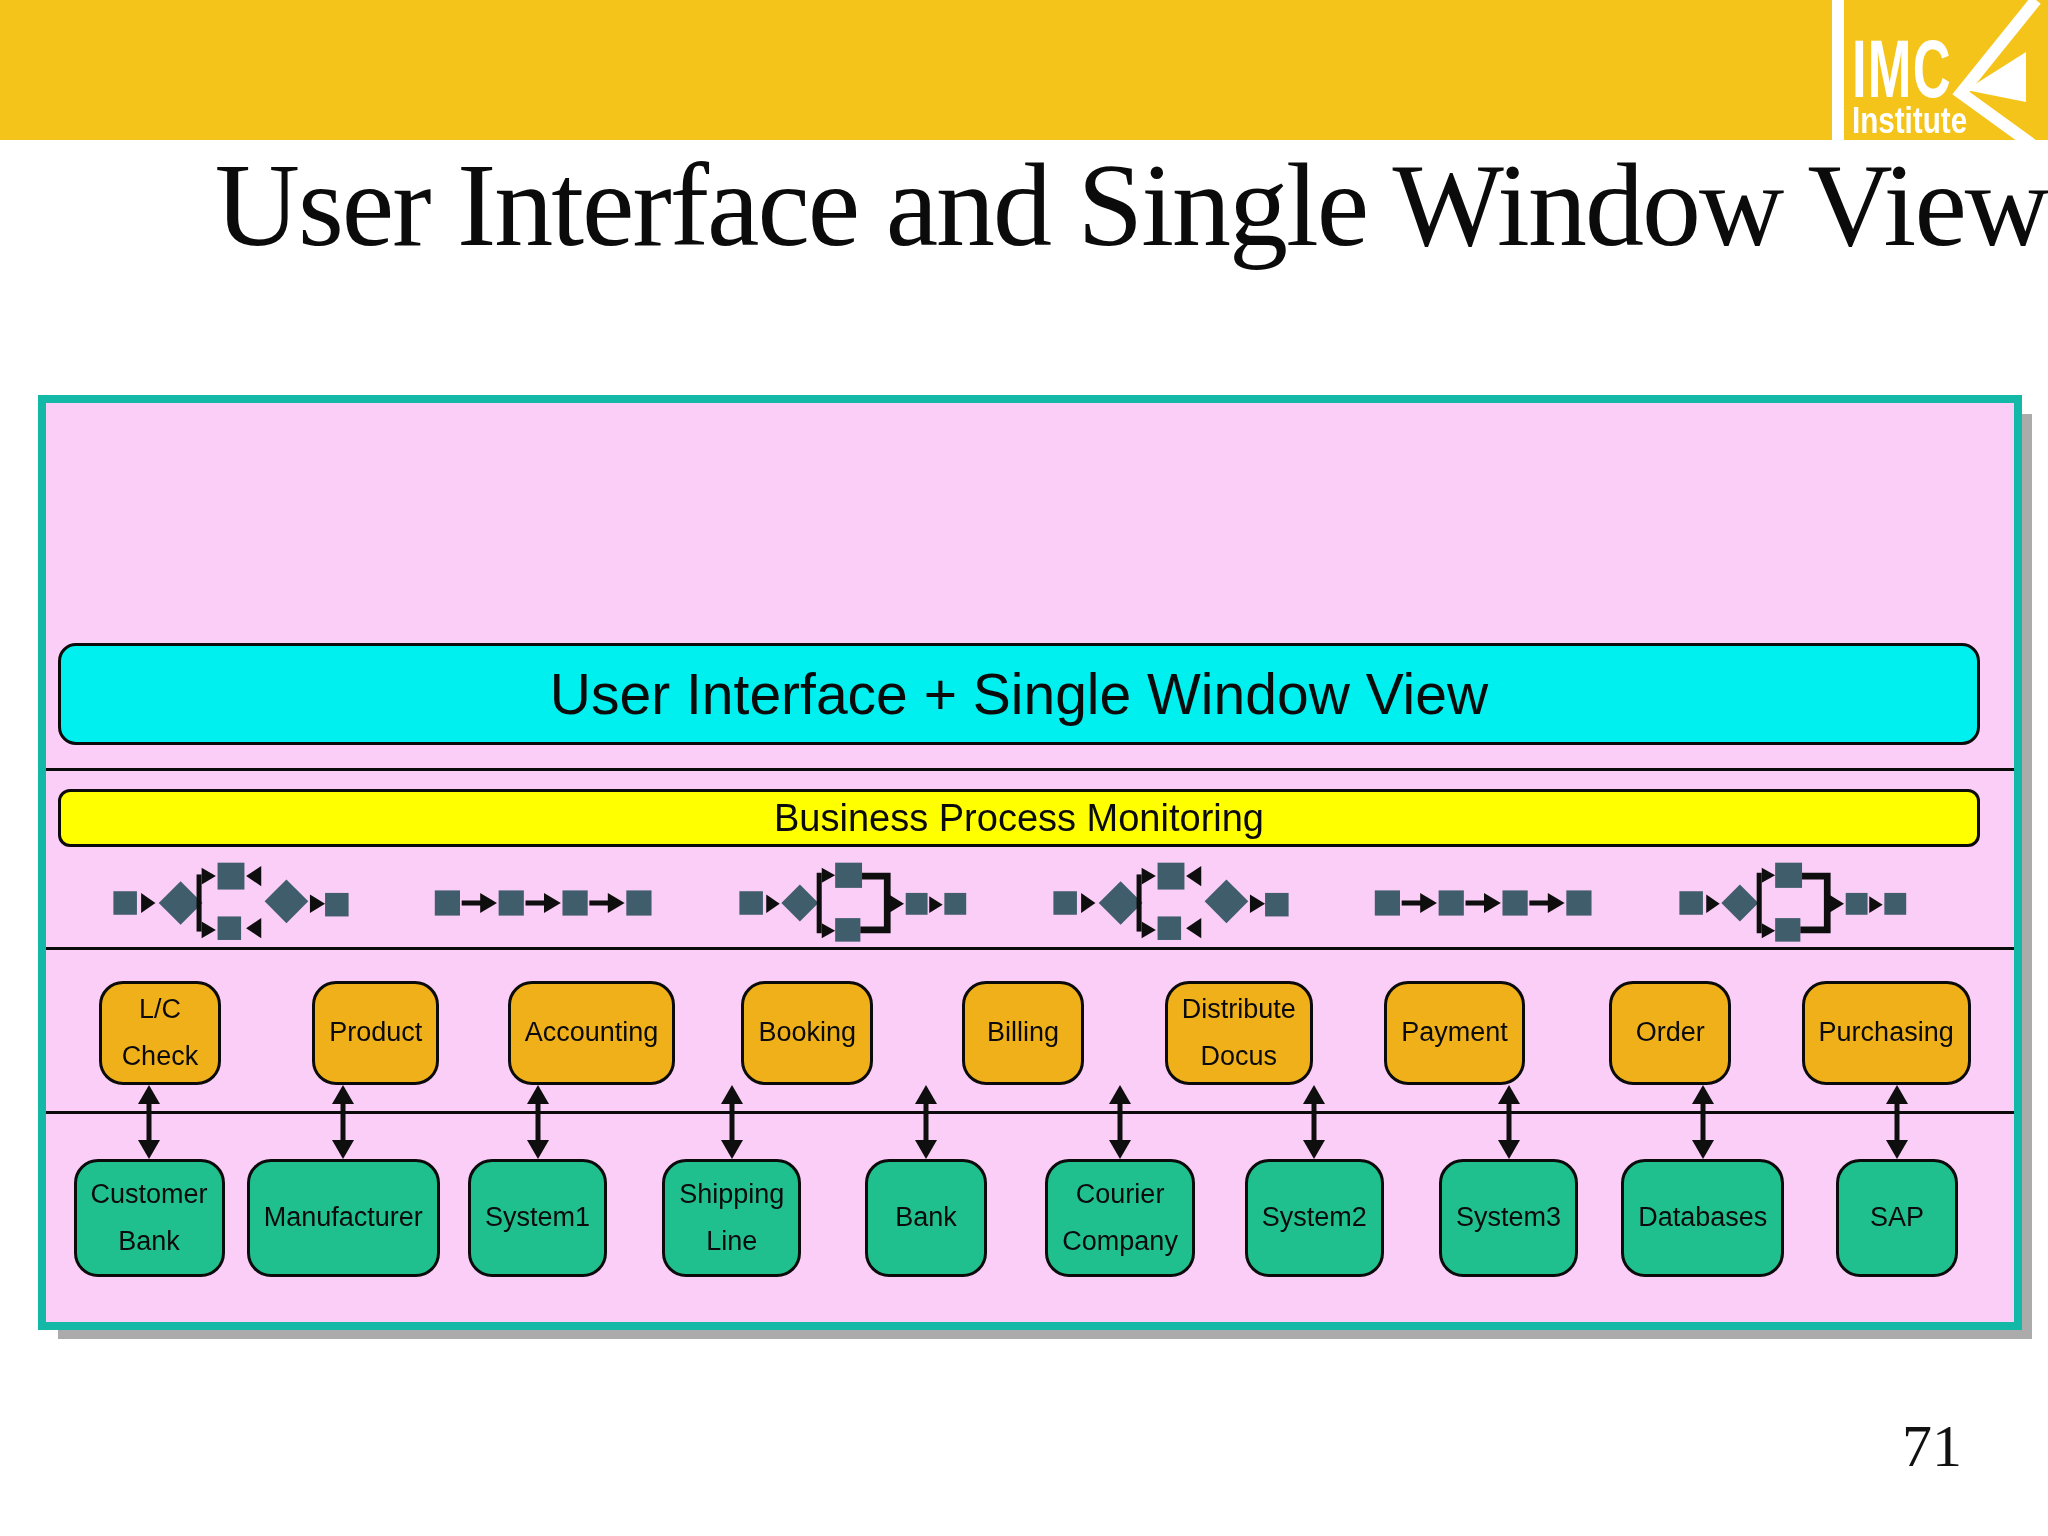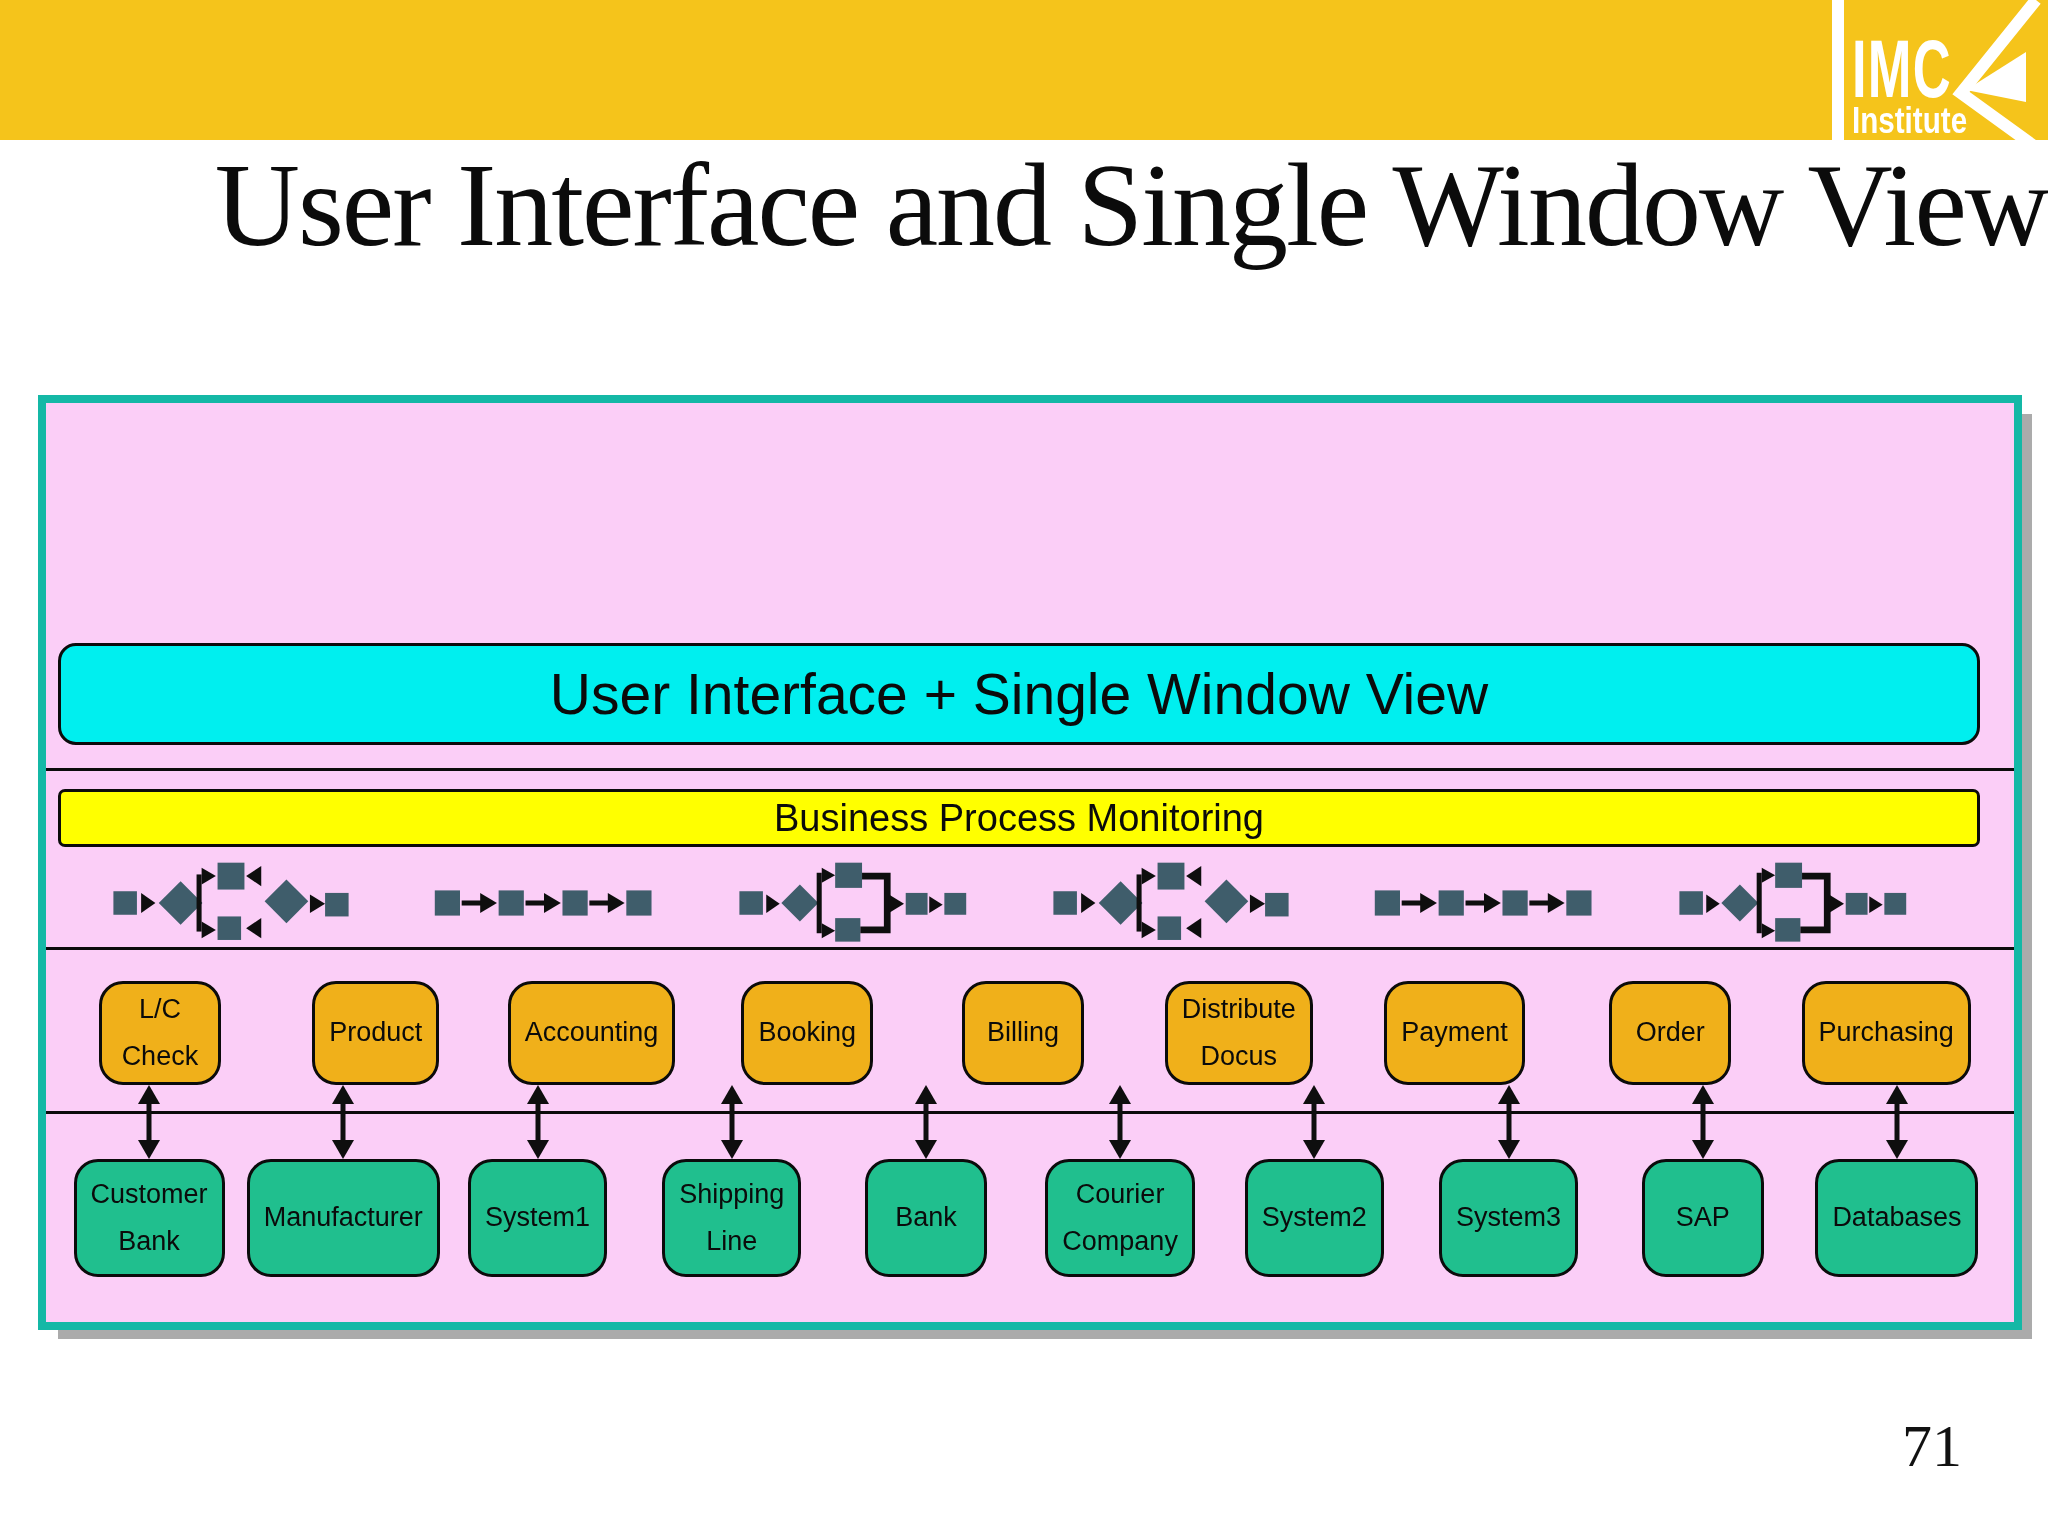--- a/index.html
+++ b/index.html
@@ -26,21 +26,21 @@
   .panel-shadow{position:absolute;left:58px;top:414px;width:1974px;height:925px;background:#ABABAB;}
   .panel{position:absolute;left:38px;top:395px;width:1968px;height:919px;background:#FBCEF7;
          border:8px solid #14b8a6;}
   .divider{position:absolute;left:0;right:0;height:3px;background:#0b0b0b;}
   .d1{top:365px;} .d2{top:544px;} .d3{top:708px;}
 
   .ui-banner{position:absolute;left:12px;right:34px;top:240px;height:96px;background:#00EFEF;
              border:3px solid #0b0b0b;border-radius:18px;display:flex;align-items:center;
              justify-content:center;font-size:57px;font-weight:500;color:#0b0b0b;}
   .bpm-banner{position:absolute;left:12px;right:34px;top:386px;height:52px;background:#FFFF00;
-              border:3px solid #0b0b0b;border-radius:7px;display:flex;align-items:center;
+              border:3px solid #0b0b0b;border-radius:12px;display:flex;align-items:center;
               justify-content:center;font-size:38px;font-weight:500;color:#0b0b0b;}
 
   .icons-row{position:absolute;left:28px;right:60px;top:456px;height:88px;display:flex;
              align-items:center;justify-content:space-around;}
   .picon{width:268px;height:84px;}
 
   .row{position:absolute;left:6px;right:20px;display:flex;}
   .cell{flex:1;display:flex;align-items:center;justify-content:center;}
   .top-row{top:578px;height:104px;}
   .bottom-row{top:756px;height:118px;}
@@ -263,24 +263,24 @@
           <div class="box bottom-box">Courier
 Company</div>
         </div>
       <div class="cell">
           <div class="box bottom-box">System2</div>
         </div>
       <div class="cell">
           <div class="box bottom-box">System3</div>
         </div>
       <div class="cell">
+          <div class="box bottom-box">Databases</div>
+        </div>
+      <div class="cell">
           <div class="box bottom-box">SAP</div>
         </div>
-      <div class="cell">
-          <div class="box bottom-box">Databases</div>
-        </div>
     </div>
 
   </div>
 
   <div class="page-number">71</div>
 
 </div>
 
 </body></html>

